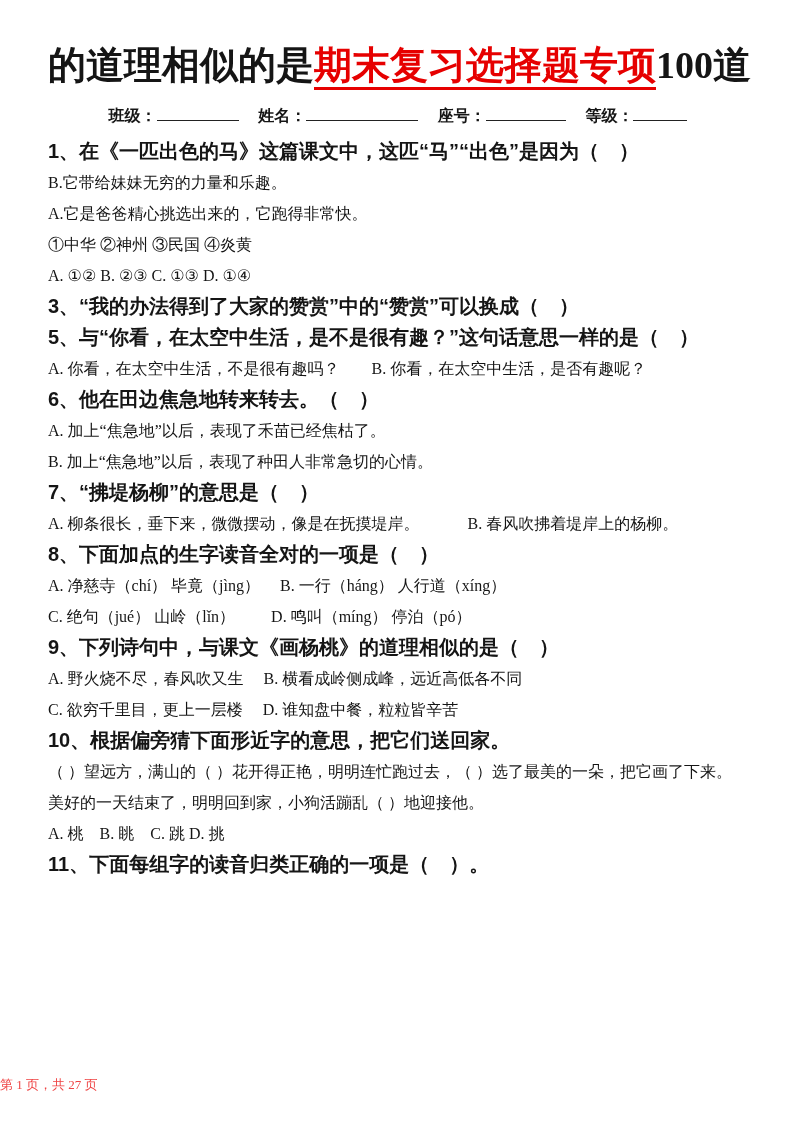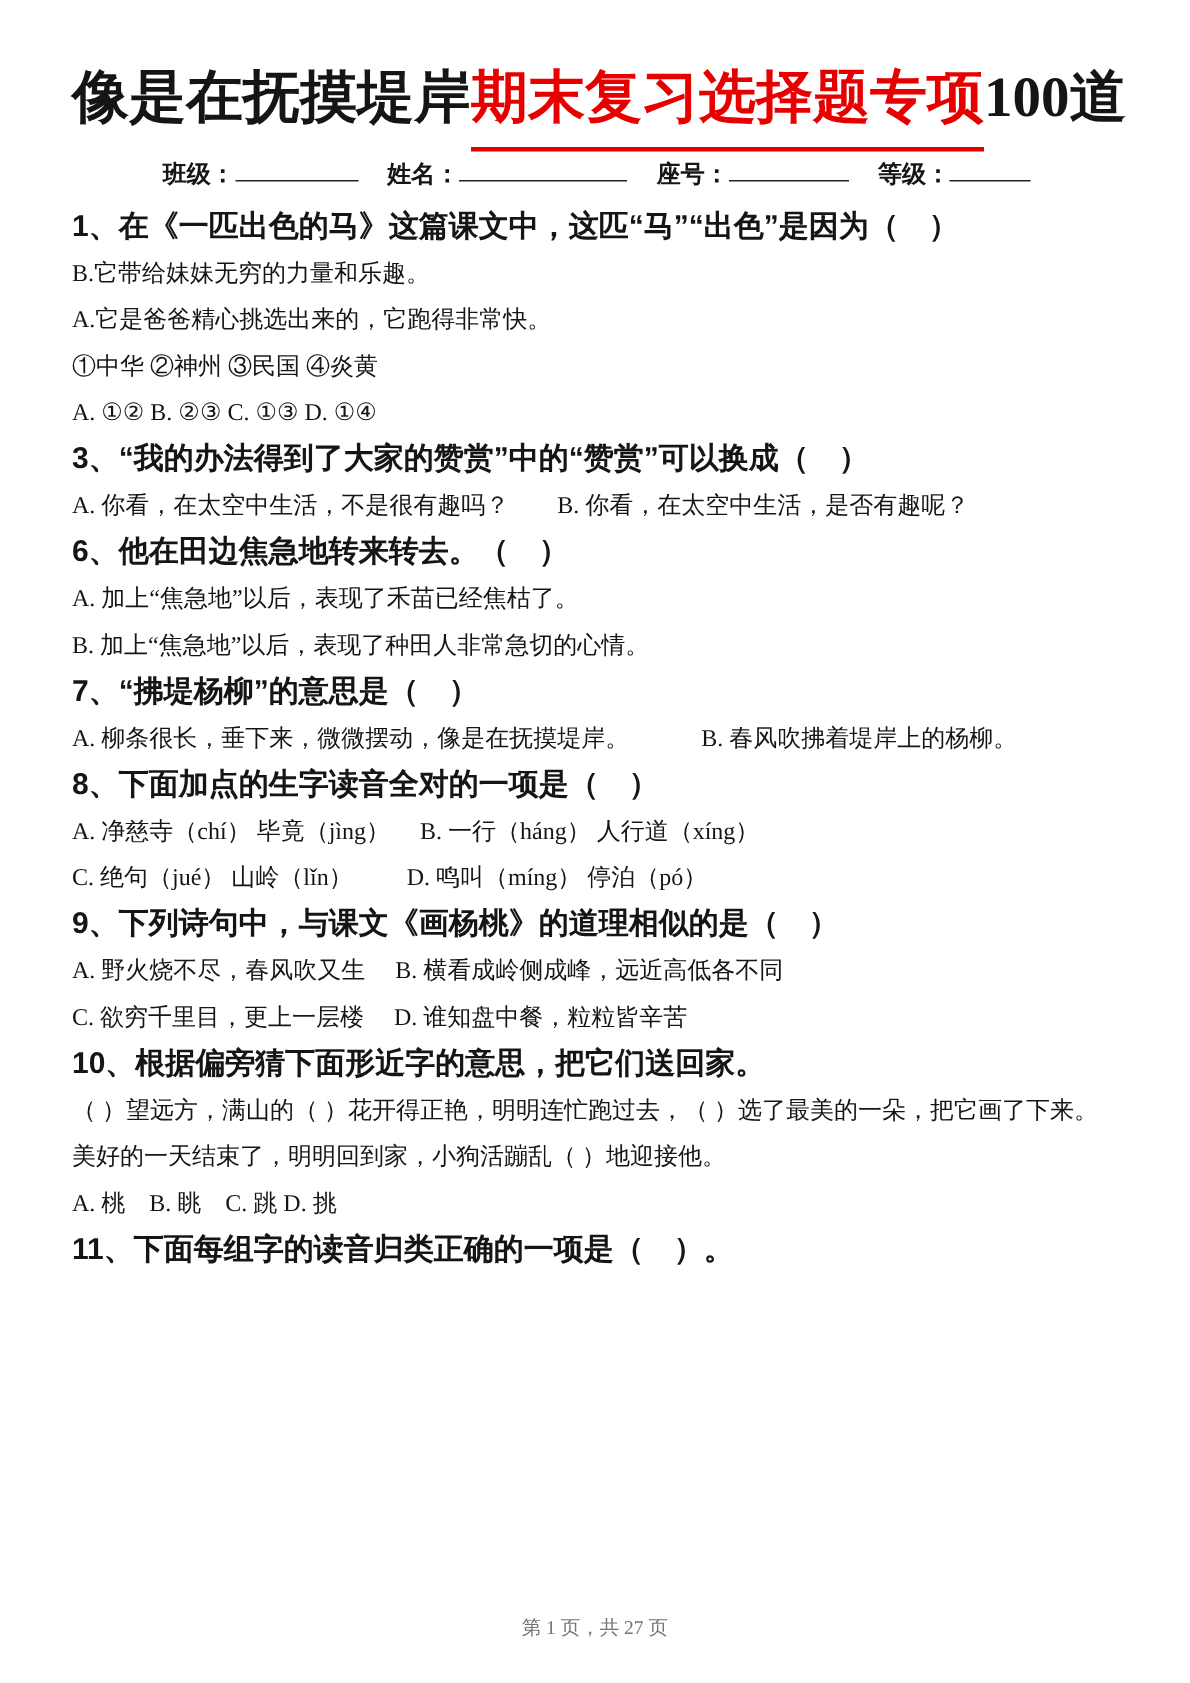--- a/index.html
+++ b/index.html
@@ -5,42 +5,42 @@
   html,body{margin:0;padding:0;}
   body{
     width:793px;height:1122px;background:#ffffff;position:relative;overflow:hidden;
     font-family:"Liberation Serif","DejaVu Serif",serif;color:#151515;
   }
   .page{position:absolute;inset:0;padding:24px 45px 0 48px;box-sizing:border-box;}
   .doc-title{
     text-align:center;white-space:nowrap;margin:16px 0 0 0;
     font-size:38px;font-weight:700;line-height:1.35;letter-spacing:0;
   }
-  .doc-title .hl{color:#e60000;border-bottom:3px solid #e60000;padding-bottom:12px;}
+  .doc-title .hl{color:#e60000;border-bottom:3px solid #e60000;padding-bottom:1px;}
   .form-line{text-align:center;margin-top:14px;font-size:16px;font-weight:700;font-family:Liberation Mono, monospace;}
   .field{display:inline-block;margin:0 5px;white-space:nowrap;}
   .blank{display:inline-block;border-bottom:1.5px solid #222;height:15px;vertical-align:baseline;}
   .b1{width:82px}.b2{width:112px}.b3{width:80px}.b4{width:54px}
   .content{margin-top:9px;}
   p.stem{
     font-family:"Liberation Sans","DejaVu Sans",sans-serif;
     font-weight:700;font-size:20px;line-height:31px;margin:0;
   }
   p.line{font-size:16px;line-height:31px;margin:0;}
   .footer{
-    position:absolute;bottom:28px;left:0;right:0;text-align:center;
-    font-size:13px;color:#737373;
+    position:absolute;bottom:28px;left:0;right:0;text-align:left;
+    font-size:13px;color:#ef4444;
   }
 </style>
 </head>
 <body>
 
 <div class="page">
 
-  <h1 class="doc-title"><span>像是在抚摸堤岸</span><span class="hl">期末复习选择题专项</span><span>100道</span></h1>
+  <h1 class="doc-title"><span>的道理相似的是</span><span class="hl">期末复习选择题专项</span><span>100道</span></h1>
 
   <div class="form-line">
     <span class="field"><span>班级：</span><span class="blank b1"></span></span>
     <span class="field"><span>姓名：</span><span class="blank b2"></span></span>
     <span class="field"><span>座号：</span><span class="blank b3"></span></span>
     <span class="field"><span>等级：</span><span class="blank b4"></span></span>
   </div>
 
   <div class="content">
 
@@ -54,20 +54,21 @@
       <p class="line">①中华 ②神州 ③民国 ④炎黄</p>
       <p class="line">A. ①② B. ②③ C. ①③ D. ①④</p>
     </div>
 
     <div class="q">
       <p class="stem">3、“我的办法得到了大家的赞赏”中的“赞赏”可以换成（　）</p>
     </div>
 
 
     <div class="q">
+      <p class="stem">5、与“你看，在太空中生活，是不是很有趣？”这句话意思一样的是（　）</p>
       <p class="line">A. 你看，在太空中生活，不是很有趣吗？　　B. 你看，在太空中生活，是否有趣呢？</p>
     </div>
 
     <div class="q">
       <p class="stem">6、他在田边焦急地转来转去。（　）</p>
       <p class="line">A. 加上“焦急地”以后，表现了禾苗已经焦枯了。</p>
       <p class="line">B. 加上“焦急地”以后，表现了种田人非常急切的心情。</p>
     </div>
 
     <div class="q">

